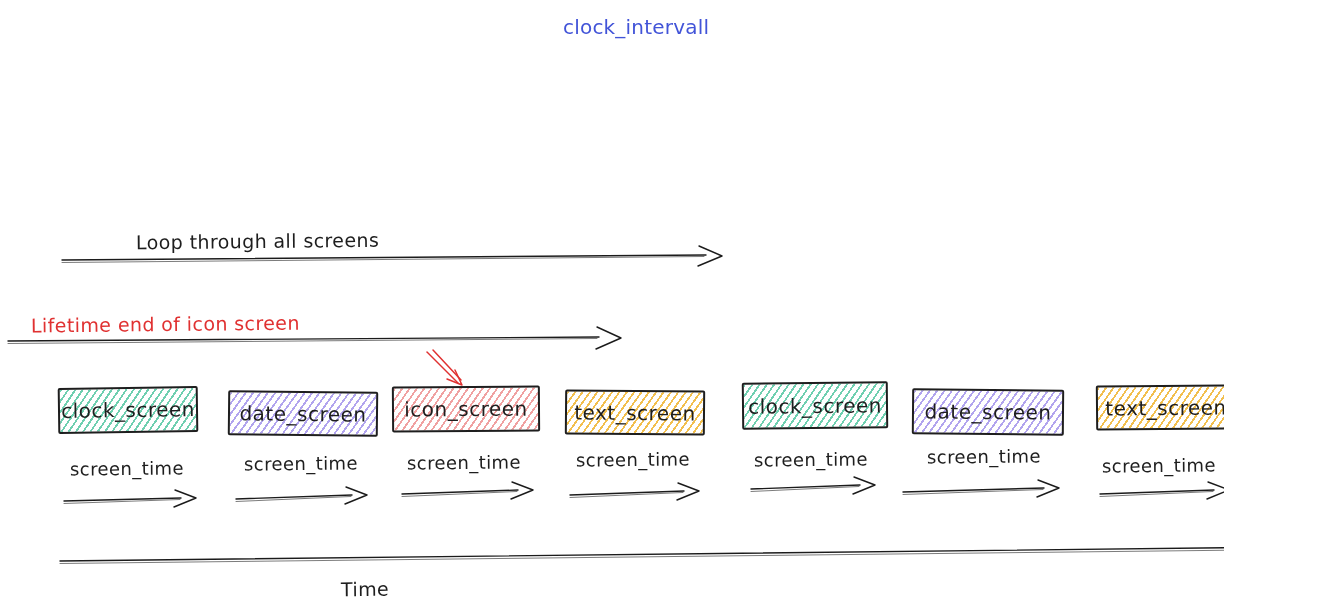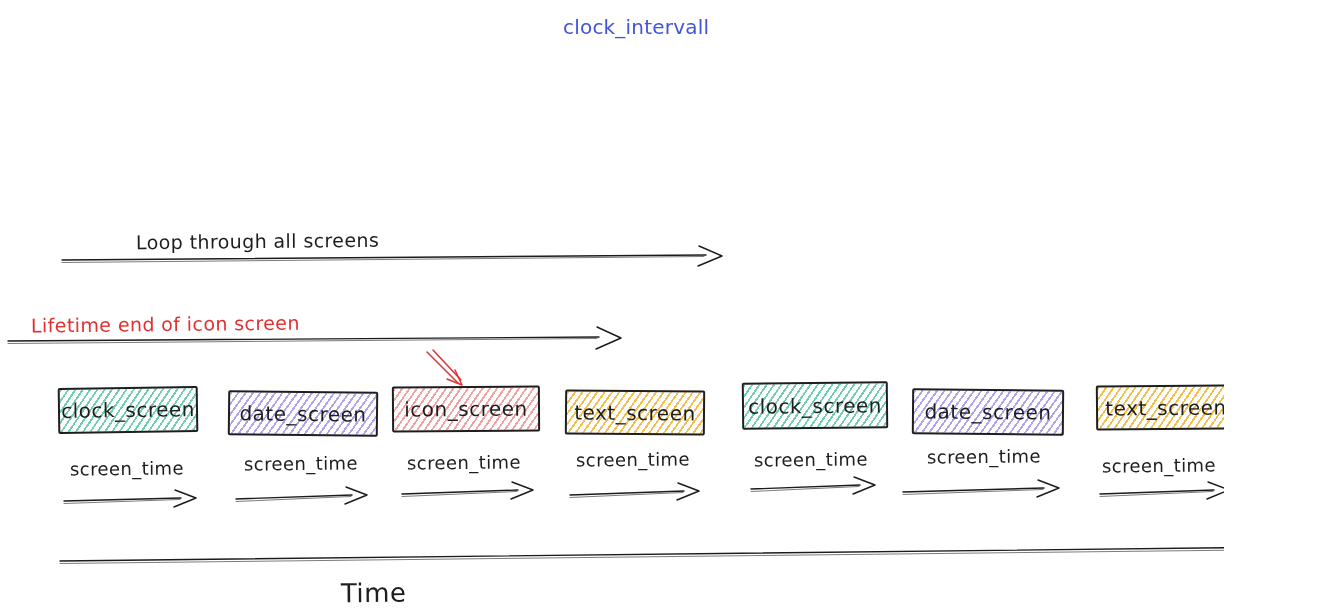--- a/index.html
+++ b/index.html
@@ -30,21 +30,21 @@
     box-sizing:border-box;
     border:2px solid #1e1e1e;
     border-radius:2px;
     display:flex;align-items:center;justify-content:center;
     font-size:20px;letter-spacing:0.5px;
     background:repeating-linear-gradient(125deg,
       var(--hatch,#ccc) 0px, var(--hatch,#ccc) 1.8px,
       rgba(255,255,255,0) 1.8px, rgba(255,255,255,0) 6px);
   }
   .st-label{ font-size:18px; }
-  .time-label{ font-size:26px; }
+  .time-label{ font-size:19px; }
   svg.arrows{ position:absolute;left:0;top:0; }
   svg.arrows path{ fill:none; stroke:#1b1b1b; stroke-width:1.4; stroke-linecap:round; stroke-linejoin:round; }
   svg.arrows path.sketch{ stroke:#6d6d6d; stroke-width:0.9; }
   svg.arrows g.red path{ stroke:var(--red,#e03131); stroke-width:1.5; }
 </style>
 </head>
 <body>
 
 <div class="canvas" style="--red: #e03131;">
 

